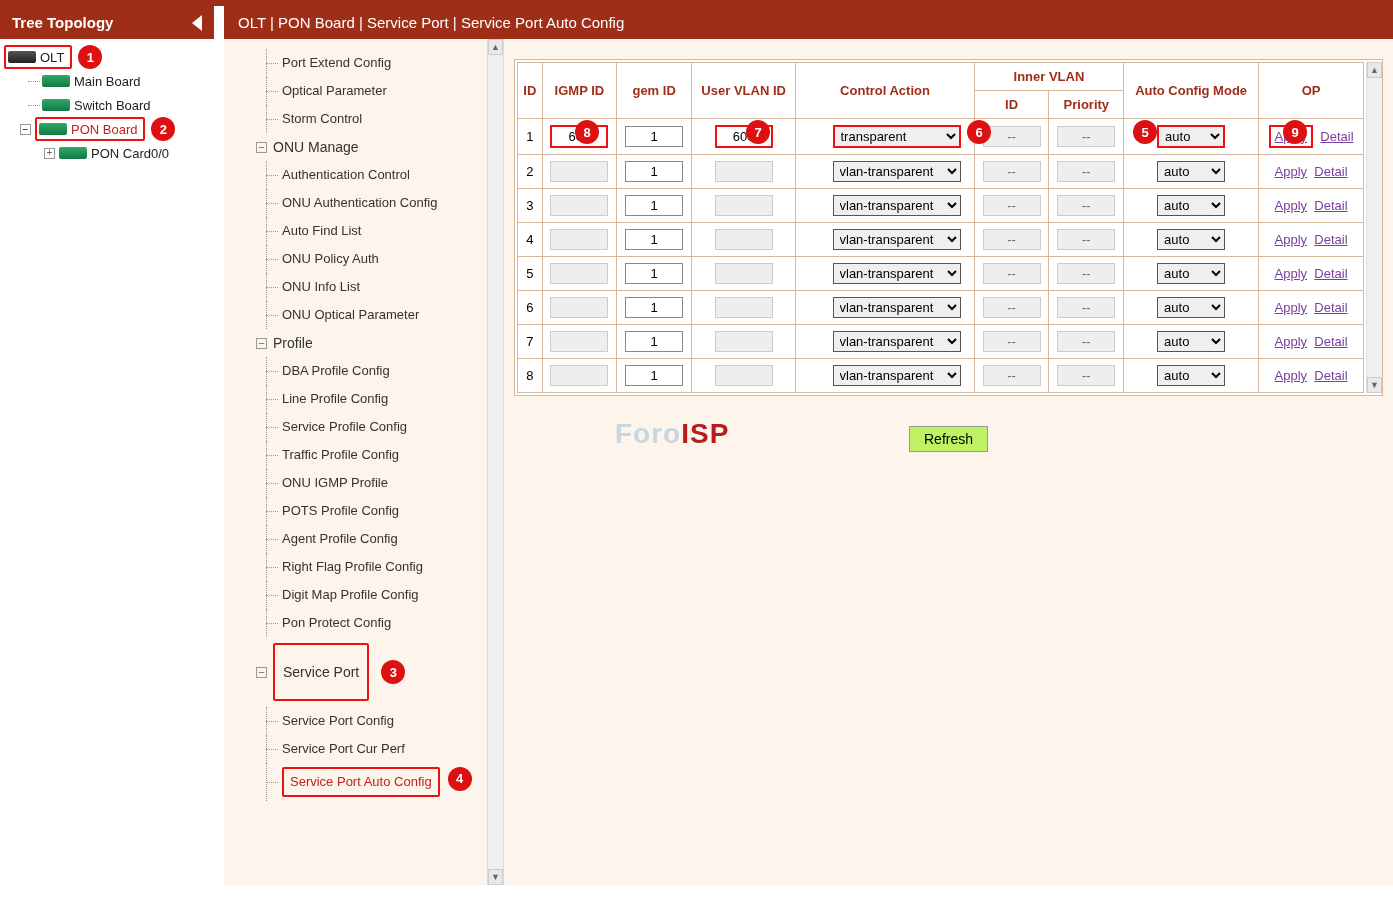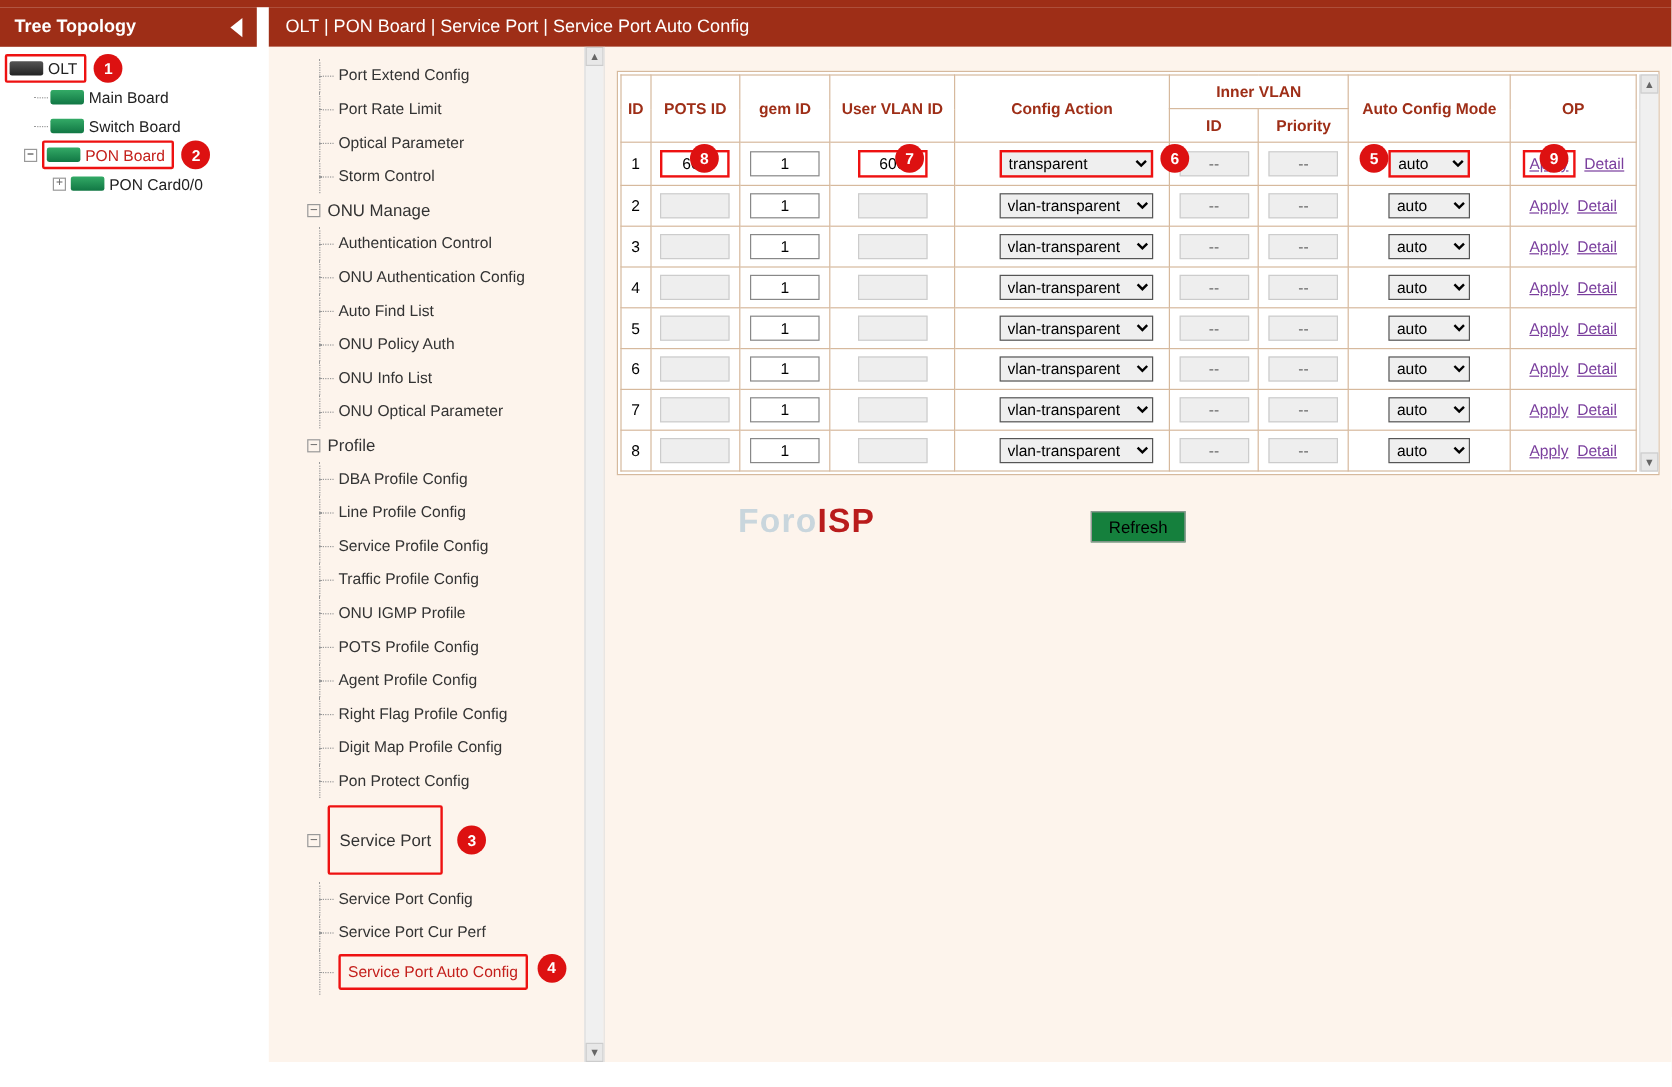--- a/index.html
+++ b/index.html
@@ -135,21 +135,21 @@
     padding:2px; font-size:13px; background:#fff;
   }
   table.cfg input[readonly] { background:#eee; border:1px solid #ccc; color:#666; }
   table.cfg select {
     font-size:13px; padding:1px 2px; border:1px solid #555;
   }
   .sel-wide{ width:128px;margin-left:23px; } .sel-auto{ width:68px; }
   .lnk { color:#7a3e9d; text-decoration: underline; cursor:pointer; }
   .refresh-wrap { text-align:center; margin-top:30px; }
   .refresh-btn {
-    padding:4px 14px; background:#15803d; border:1px solid #999;
+    padding:4px 14px; background:#bef264; border:1px solid #999;
     font-size:14px; cursor:pointer;
   }
   .watermark {
     position:absolute; left:100px; top:358px;
     font-size:28px; font-weight:bold; color:#c9d6dd;
     pointer-events:none; letter-spacing:1px;
   }
   .watermark .isp{ color:#b91c1c; }
   .row-callout {
     position:absolute; width:24px;height:24px;background:#d11;color:#fff;
@@ -202,21 +202,20 @@
       </div>
     </div>
   </div>
 
   <div class="right-wrap">
     <div class="breadcrumb">OLT | PON Board | Service Port | Service Port Auto Config</div>
     <div class="content-row">
 
       <div class="mid-nav">
         <div class="nav-item">Port Extend Config</div>
-        <div class="nav-item">Port Rate Limit</div>
         <div class="nav-item">Optical Parameter</div>
         <div class="nav-item">Storm Control</div>
 
         <div class="nav-group">
           <span class="exp">−</span>
           <span>ONU Manage</span>
         </div>
         <div class="nav-item">Authentication Control</div>
         <div class="nav-item">ONU Authentication Config</div>
         <div class="nav-item">Auto Find List</div>
@@ -263,24 +262,24 @@
           <div class="row-callout" style="left:60px; top:60px;">8</div>
           <div class="row-callout" style="left:231px;top:60px;">7</div>
           <div class="row-callout" style="left:452px;top:60px;">6</div>
           <div class="row-callout" style="left:618px;top:60px;">5</div>
           <div class="row-callout" style="left:768px;top:60px;">9</div>
 
           <table class="cfg">
             <thead>
               <tr>
                 <th rowspan="2">ID</th>
-                <th rowspan="2">POTS ID</th>
+                <th rowspan="2">IGMP ID</th>
                 <th rowspan="2">gem ID</th>
                 <th rowspan="2">User VLAN ID</th>
-                <th rowspan="2">Config Action</th>
+                <th rowspan="2">Control Action</th>
                 <th colspan="2">Inner VLAN</th>
                 <th rowspan="2">Auto Config Mode</th>
                 <th rowspan="2">OP</th>
               </tr>
               <tr>
                 <th class="sub">ID</th>
                 <th class="sub">Priority</th>
               </tr>
             </thead>
             <tbody id="tbody">

